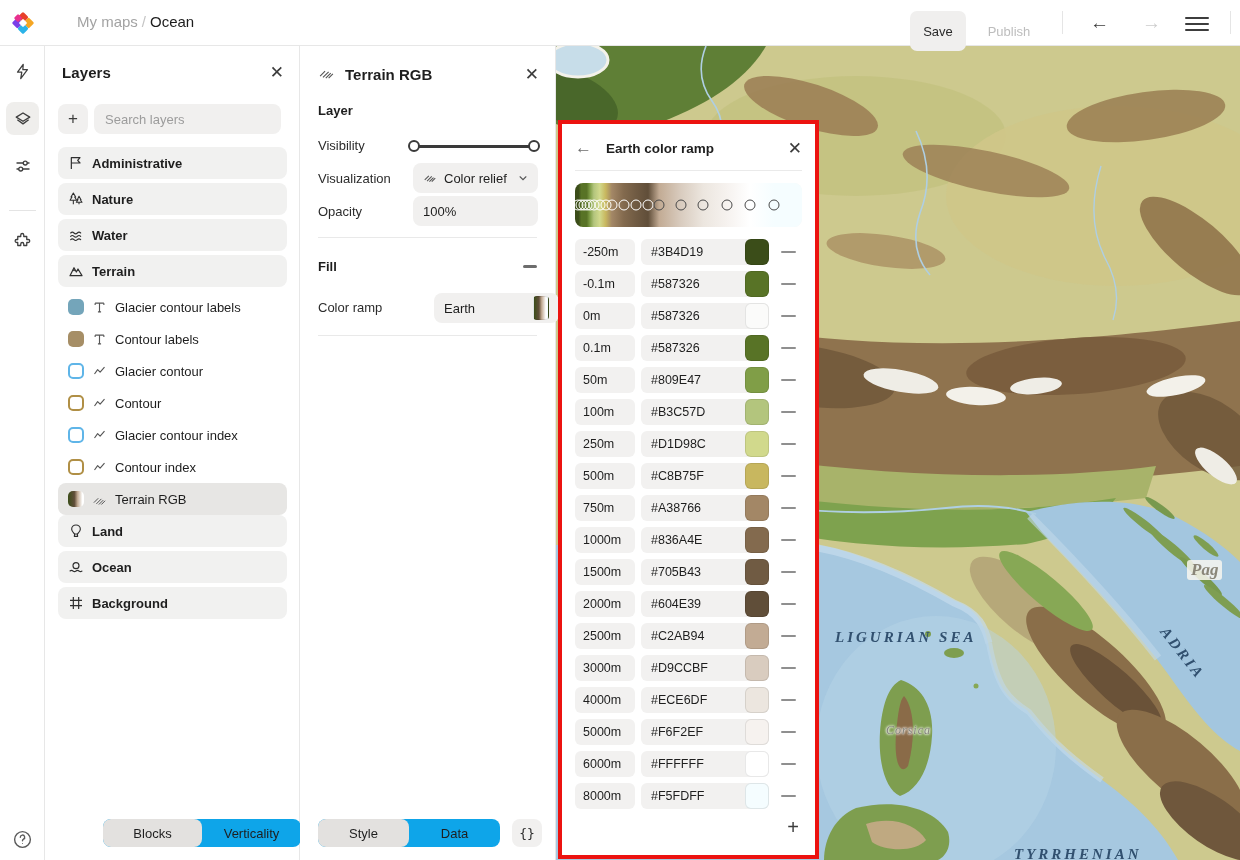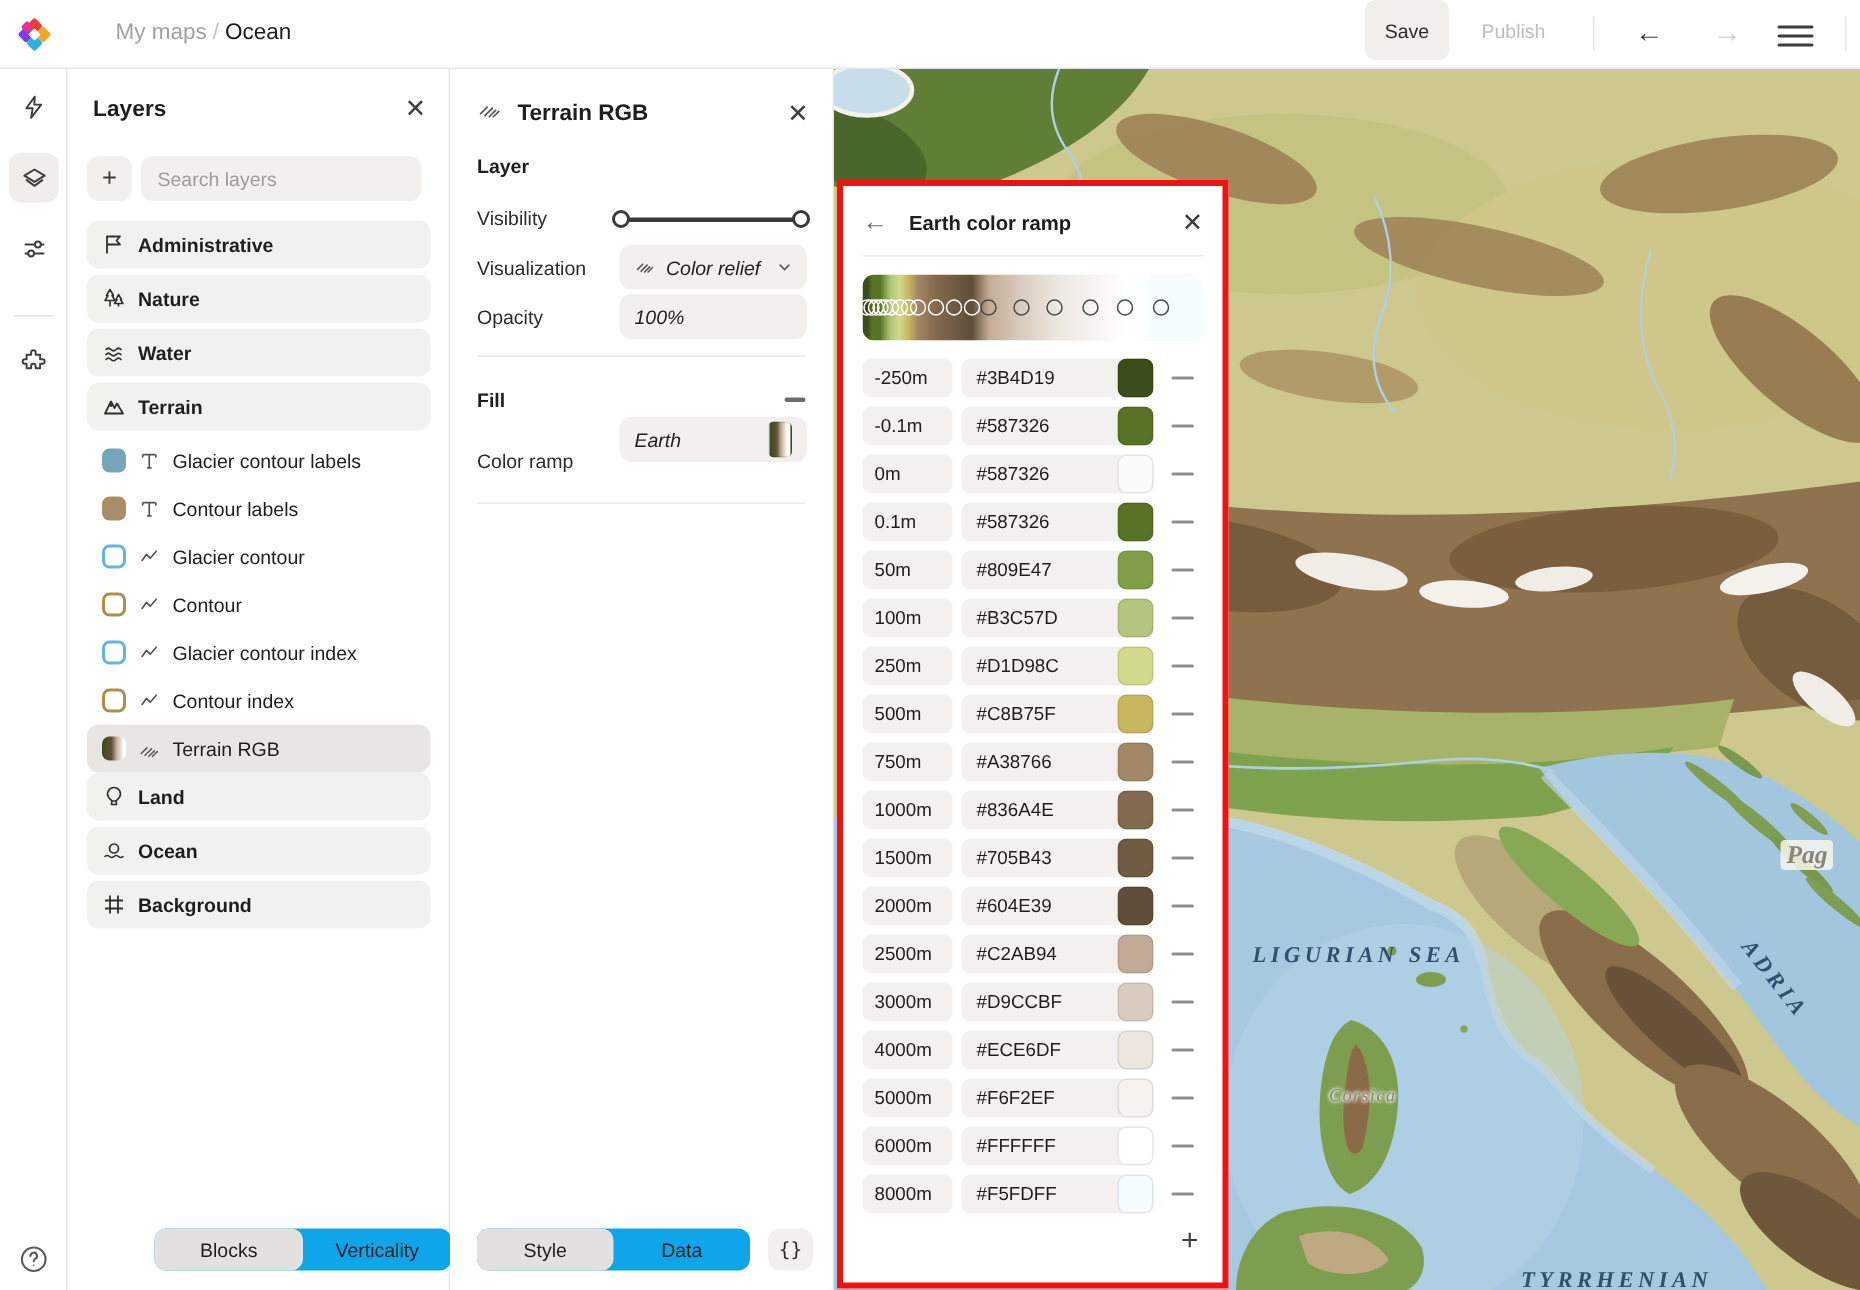--- a/index.html
+++ b/index.html
@@ -5,21 +5,21 @@
   * { margin:0; padding:0; box-sizing:border-box; }
   html,body { width:1240px; height:860px; overflow:hidden; font-family:"Liberation Sans", sans-serif; background:#fff; color:#1e1e1e; }
 
   
   #topbar { position:absolute; left:0; top:0; width:1240px; height:46px; background:#fff; border-bottom:1px solid #e7e7e7; z-index:30; }
   #logo { position:absolute; left:11px; top:11px; width:24px; height:24px; }
   #breadcrumb { position:absolute; left:60px; top:13px; font-size:15px;margin-left:17px; }
   #breadcrumb .muted { color:#a3a3a3; }
   #breadcrumb .sep { color:#c4c4c4; padding:0 4px; }
   #breadcrumb .current { color:#1d1d1d; }
-  .tb-btn { position:absolute; top:0; height:40px; border:none; border-radius:7px; font-size:13px; font-family:inherit; cursor:pointer; }
+  .tb-btn { position:absolute; top:11px; height:40px; border:none; border-radius:7px; font-size:13px; font-family:inherit; cursor:pointer; }
   #save-btn { left:910px; width:56px; background:#f0efee; color:#2a2a2a; }
   #publish-btn { left:982px; width:54px; background:transparent; color:#bdbdbd; }
   .tb-divider { position:absolute; top:11px; width:1px; height:23px; background:#e5e5e5; }
   .nav-arrow { position:absolute; top:12px; font-size:19px; line-height:21px; background:none; border:none; cursor:pointer; font-family:inherit; }
   #undo-btn { left:1090px; color:#3a3a3a; }
   #redo-btn { left:1142px; color:#cccccc; }
   #menu-btn { position:absolute; left:1185px; top:13px; width:24px; height:20px; background:none; border:none; cursor:pointer; }
   #menu-btn span { display:block; height:2.5px; background:#3d3d3d; border-radius:2px; margin:3.5px 0; }
 
   
@@ -53,21 +53,21 @@
   .seg.active { background:#e3e1df; }
   #layers-tabs { left:58px; top:773px; }
   #layers-tabs .seg { width:99px; }
 
   
   #style-panel { position:absolute; left:300px; top:46px; width:256px; height:814px; background:#fff; border-right:1px solid #e7e7e7; z-index:20; }
   #style-header { position:absolute; left:18px; top:18px; right:16px; display:flex; align-items:center; gap:10px; }
   #style-title { font-size:15px; font-weight:bold; flex:1; }
   .section-label { position:absolute; left:18px; font-size:13px; font-weight:bold; }
   .field-label { position:absolute; left:18px; font-size:13px; color:#2c2c2c; }
-  .field-control { position:absolute; left:113px; width:125px; height:30px; background:#f1f0ef; border-radius:8px; display:flex; align-items:center; font-size:13px; padding:0 10px; cursor:pointer;font-style:italic; }
+  .field-control { position:absolute; left:113px; width:125px; height:30px; background:#f1f0ef; border-radius:8px; display:flex; align-items:center; font-size:13px; padding:0 10px; cursor:pointer; }
   #visibility-slider { position:absolute; left:108px; top:93px; width:132px; height:14px; }
   #visibility-slider .track { position:absolute; left:5px; right:5px; top:6px; height:3px; background:#3a3a3a; border-radius:2px; }
   #visibility-slider .knob { position:absolute; top:1px; width:12px; height:12px; border:2px solid #3a3a3a; background:#fff; border-radius:50%; }
   .hr { position:absolute; left:18px; right:18px; height:1px; background:#e9e9e9; }
   .collapse-dash { position:absolute; right:18px; width:14px; height:2.5px; background:#6d6d6d; border-radius:2px; cursor:pointer; }
   #ramp-mini { width:16px; height:24px; border-radius:4px; margin-left:auto; border:1px solid rgba(0,0,0,.1); }
   #style-tabs { left:18px; top:773px; }
   #style-tabs .seg { width:91px; }
   #code-btn { position:absolute; left:212px; top:773px; width:30px; height:28px; border:none; border-radius:8px; background:#f1f0ef; font-size:13px; color:#2c2c2c; cursor:pointer; font-family:"DejaVu Sans Mono", monospace; }
 
@@ -418,21 +418,21 @@
       </svg>
   </div>
   <div class="field-label" style="top:158px;">Opacity</div>
   <div class="field-control" style="top:150px;">
     <span>100%</span>
   </div>
   <div class="hr" style="top:191px;"></div>
   <div class="section-label" style="top:213px;">Fill</div>
   <div class="collapse-dash" style="top:219px;"></div>
   <div class="field-label" style="top:254px;">Color ramp</div>
-  <div class="field-control" style="top:232px;">
+  <div class="field-control" style="top:247px;margin-left:21px;">
     <span>Earth</span>
     <span id="ramp-mini" style="background: linear-gradient(90deg, rgb(59, 77, 25), rgb(96, 78, 57) 35%, rgb(194, 171, 148) 55%, rgb(255, 255, 255) 85%, rgb(245, 253, 255));"></span>
   </div>
   <div class="hr" style="top:289px;"></div>
   <div class="seg-wrap" id="style-tabs">
       <button class="seg active">Style</button>
       <button class="seg">Data</button>
     </div>
   <button id="code-btn">{}</button>
 </div>

